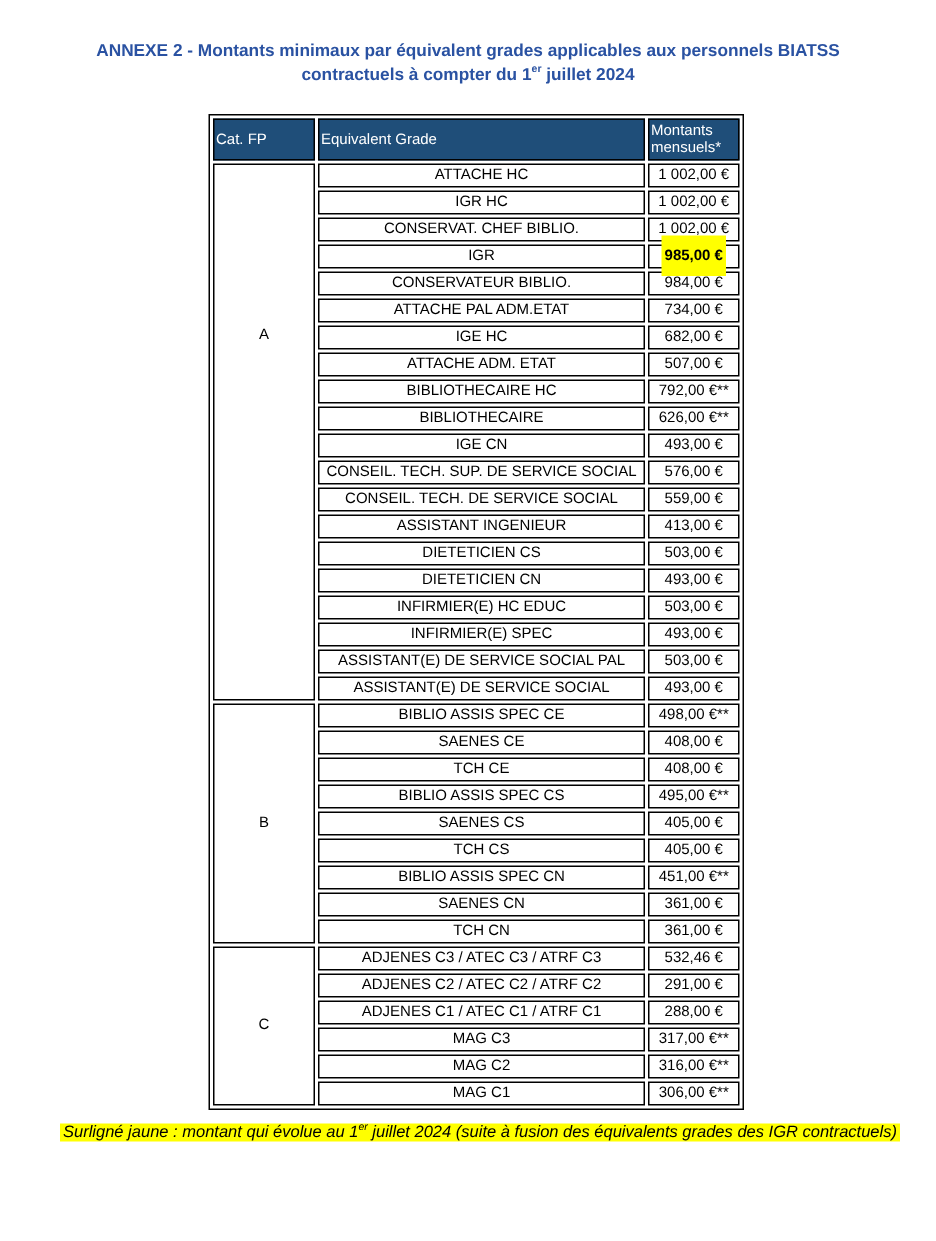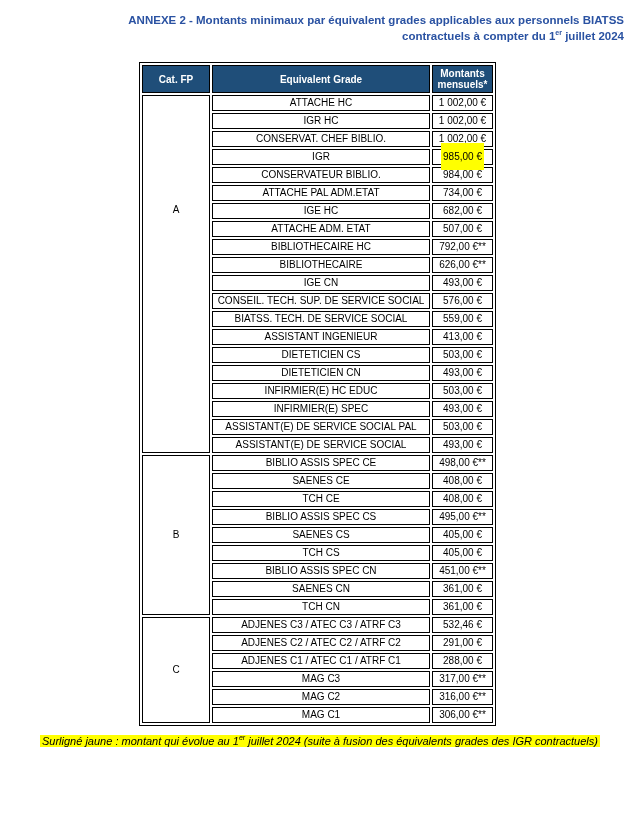--- a/index.html
+++ b/index.html
@@ -12,64 +12,64 @@
   * { box-sizing: border-box; }
   html, body { margin: 0; padding: 0; }
   body {
     width: 624px; height: 827px;
     background: #FFFFFF;
     overflow: hidden;
     font-family: "Liberation Sans", "DejaVu Sans", sans-serif;
     color: #000;
   }
   .title {
-    margin-top: 12px;
-    text-align: right;
+    margin-top: 26px;
+    text-align: center;
     font-weight: bold;
     font-size: 11.5px;
     line-height: 16px;
     color: var(--title-blue);
   }
   sup { font-size: 7px; line-height: 0; }
   table.grades {
     border-collapse: separate;
     border-spacing: 2px;
     border: 1px solid var(--border-col);
     margin: 18px 0 0 139px;
     background: #FFFFFF;
   }
   col.col-cat    { width: 68px; }
   col.col-grade  { width: 218px; }
   col.col-amount { width: 61px; }
   th {
     background: var(--header-bg);
     color: var(--header-text);
-    font-weight: bold;
+    font-weight: normal;
     font-size: 10px;
     line-height: 11px;
     border: 1px solid var(--border-col);
     padding: 2px 1px;
     height: 26px;
-    text-align: center;
+    text-align: left;
     vertical-align: middle;
   }
   td {
     border: 1px solid var(--border-col);
     font-size: 10px;
     line-height: 12px;
     padding: 1px 2px;
     height: 15px;
     text-align: center;
     vertical-align: middle;
     background: #FFFFFF;
   }
   td.cat { font-size: 10px; }
   td.cat-a { vertical-align: top; padding-top: 108px; }
   td.amount { white-space: nowrap; }
-  .hl { background: var(--hl-yellow); padding: 8px 2px; }
+  .hl { background: var(--hl-yellow); padding: 8px 2px; font-weight: bold; }
   .footnotes {
     margin: 7px 0 0 40px;
     font-style: italic;
     font-size: 11px;
     line-height: 17px;
   }
   .footnote-line { white-space: nowrap; }
   .footnote-line .fn-hl { background: var(--hl-yellow); padding: 0 2px; }
 </style>
 </head>
@@ -137,21 +137,21 @@
       </tr>
       <tr>
         <td class="grade">IGE CN</td>
         <td class="amount">493,00 €</td>
       </tr>
       <tr>
         <td class="grade">CONSEIL. TECH. SUP. DE SERVICE SOCIAL</td>
         <td class="amount">576,00 €</td>
       </tr>
       <tr>
-        <td class="grade">BIATSS. TECH. DE SERVICE SOCIAL</td>
+        <td class="grade">CONSEIL. TECH. DE SERVICE SOCIAL</td>
         <td class="amount">559,00 €</td>
       </tr>
       <tr>
         <td class="grade">ASSISTANT INGENIEUR</td>
         <td class="amount">413,00 €</td>
       </tr>
       <tr>
         <td class="grade">DIETETICIEN CS</td>
         <td class="amount">503,00 €</td>
       </tr>

